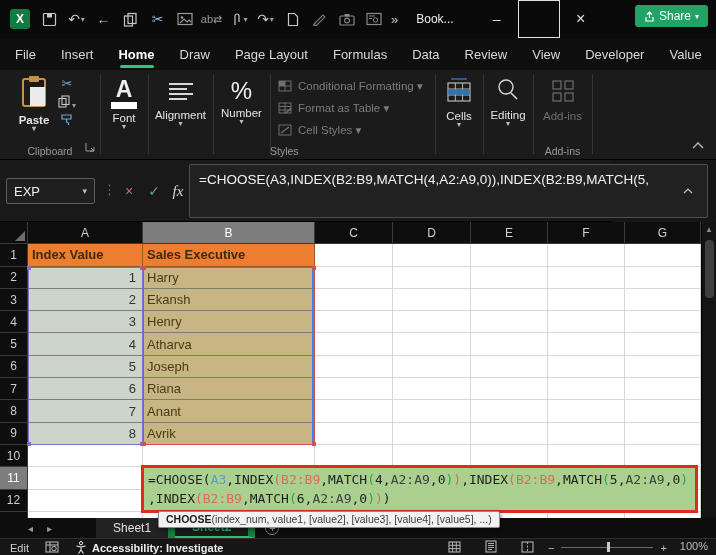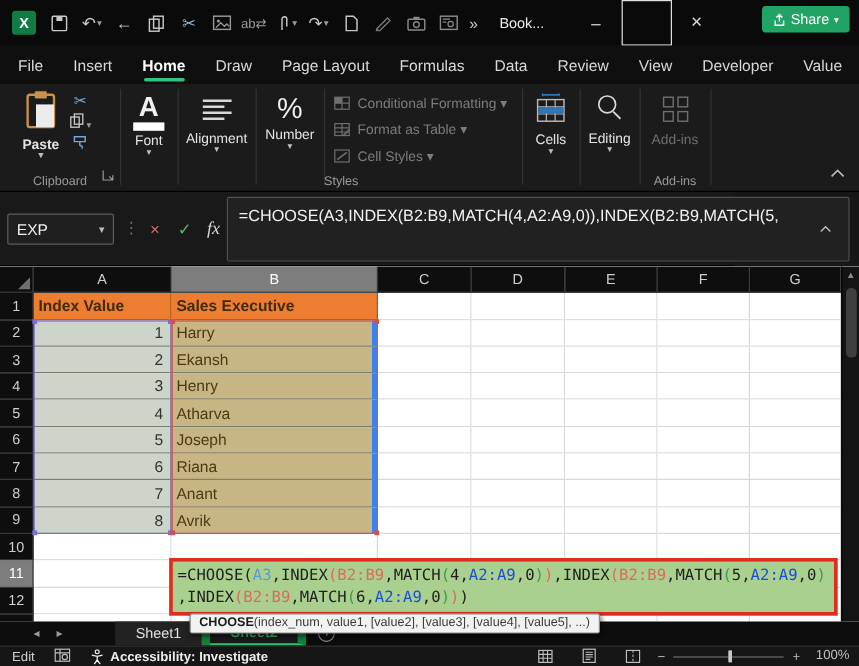--- a/index.html
+++ b/index.html
@@ -73,37 +73,37 @@
   .ch,.rh{background:#0E0E0E;color:#CFCFCF;font-size:12px;display:flex;align-items:center;justify-content:center;
           border-right:1px solid #3A3A3A;border-bottom:1px solid #3A3A3A;position:relative;}
   .ch.on,.rh.on{background:#7D7D7D;color:#FFF;}
   .ch.corner::after{content:'';position:absolute;right:2px;bottom:2px;width:0;height:0;
                     border-left:10px solid transparent;border-bottom:10px solid #6E6E6E;}
   .cell{background:#FFF;border-right:1px solid #D8D8D8;border-bottom:1px solid #D8D8D8;
         font-size:13px;color:#222;display:flex;align-items:center;padding:0 4px;overflow:hidden;white-space:nowrap;}
   .cell.hdrc{background:#ED7D31;color:#3F2A0A;font-weight:bold;border-right:1px solid #9C5A20;border-bottom:1px solid #9C5A20;}
   .cell.fa{background:#CDD4CA;color:#333;justify-content:flex-end;padding-right:6px;
            border-right:1px solid #7E7E6E;border-bottom:1px solid #7E7E6E;}
-  .cell.fb{background:#C8B584;color:#4A3A14;border-right:5px solid #3b82f6;border-bottom:1px solid #7E7E6E;}
+  .cell.fb{background:#C8B584;color:#4A3A14;border-right:3px solid #3b82f6;border-bottom:1px solid #7E7E6E;}
   .vscroll{position:absolute;top:0;left:701px;width:15px;height:296px;background:#141414;border-left:1px solid #000;}
   .vscroll .arr{color:#8A8A8A;font-size:8px;text-align:center;margin-top:3px;}
   .vscroll .thumb{position:absolute;top:18px;left:3px;width:9px;height:58px;background:#3F3F3F;border-radius:4px;}
 
   .range-a,.range-b{position:absolute;top:45px;height:178px;pointer-events:none;}
   .range-a{left:28px;width:115px;border:1px solid #7B6ED6;}
   .range-b{left:143px;width:172px;border:1px solid #D05248;}
   .dot{position:absolute;width:4px;height:4px;}
   .range-a .dot{background:#7B6ED6;}
   .range-b .dot{background:#D05248;}
   .tl{left:-2px;top:-2px;} .tr{right:-2px;top:-2px;} .bl{left:-2px;bottom:-2px;} .br{right:-2px;bottom:-2px;}
 
   .fcell{position:absolute;left:141px;top:243px;width:557px;height:48px;background:#A9D08E;
          border:3px solid #E02B20;padding:2px 4px;overflow:hidden;}
   .fline{font-family:"DejaVu Sans Mono","Liberation Mono",monospace;font-size:13px;line-height:19px;white-space:nowrap;}
-  .c-k{color:#1F1F1F;} .c-blue{color:#5B9BD5;} .c-red{color:#E0695E;} .c-purple{color:#1d4ed8;} .c-green{color:#3E9B4F;}
+  .c-k{color:#1F1F1F;} .c-blue{color:#5B9BD5;} .c-red{color:#E0695E;} .c-purple{color:#404040;} .c-green{color:#3E9B4F;}
 
   .ftip{position:absolute;left:158px;top:511px;height:17px;background:#F2F2F2;border:1px solid #8A8A8A;
         border-radius:2px;box-shadow:1px 2px 4px rgba(0,0,0,.5);font-size:10.5px;color:#3C3C3C;
         padding:1px 7px;white-space:nowrap;z-index:50;}
   .ftip b{color:#1A1A1A;}
 
   
   .sheetbar{position:absolute;top:518px;left:0;width:716px;height:20px;background:#0D0D0D;
             display:flex;align-items:stretch;}
   .snav{display:flex;align-items:center;gap:14px;padding:0 14px 0 28px;color:#9A9A9A;font-size:10px;}

